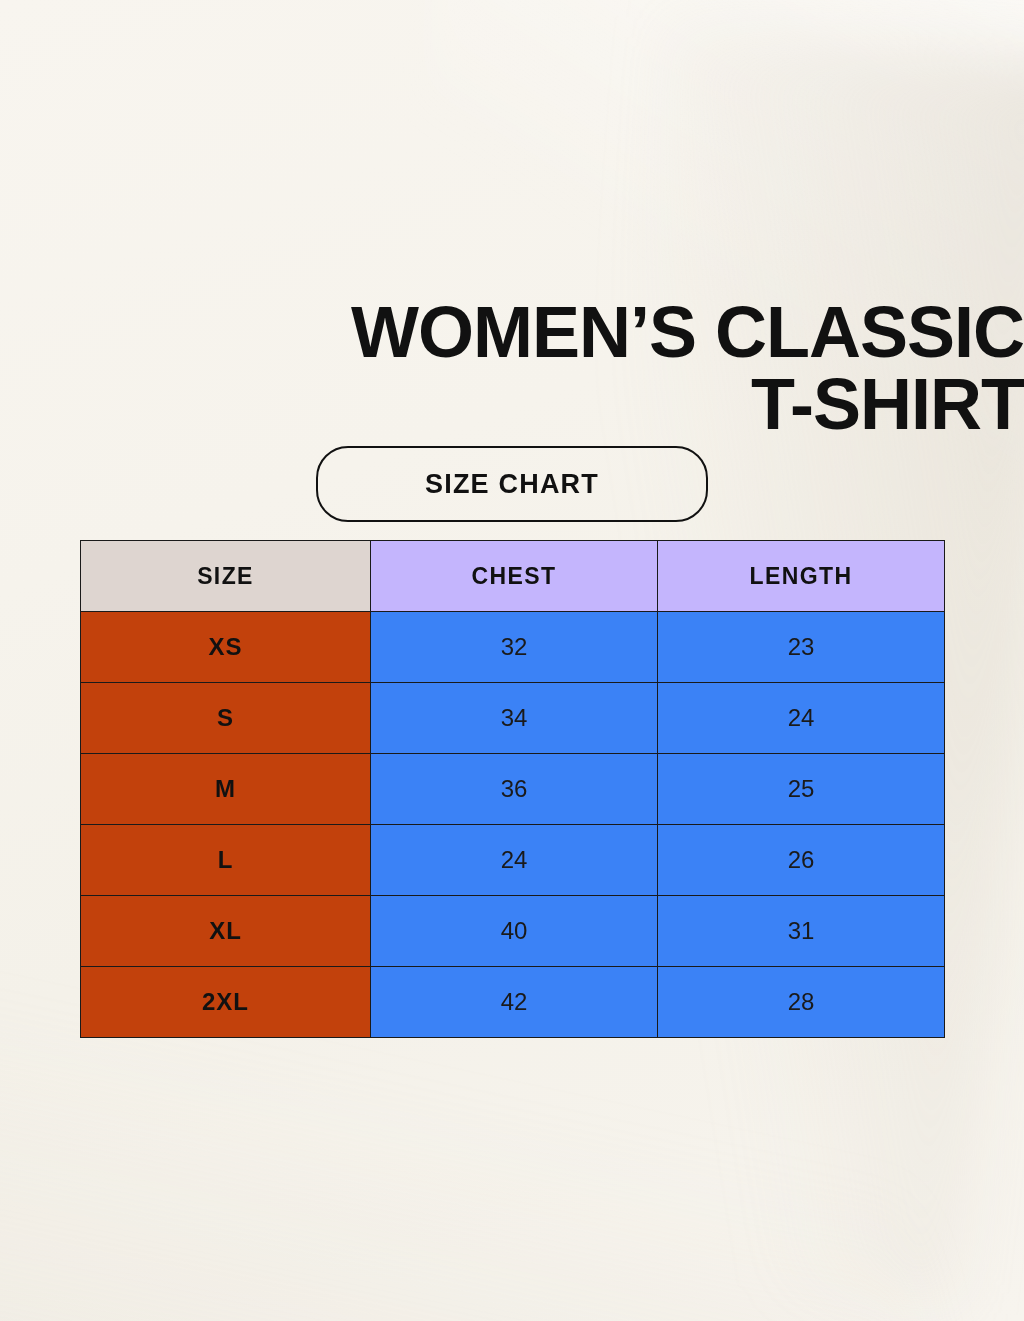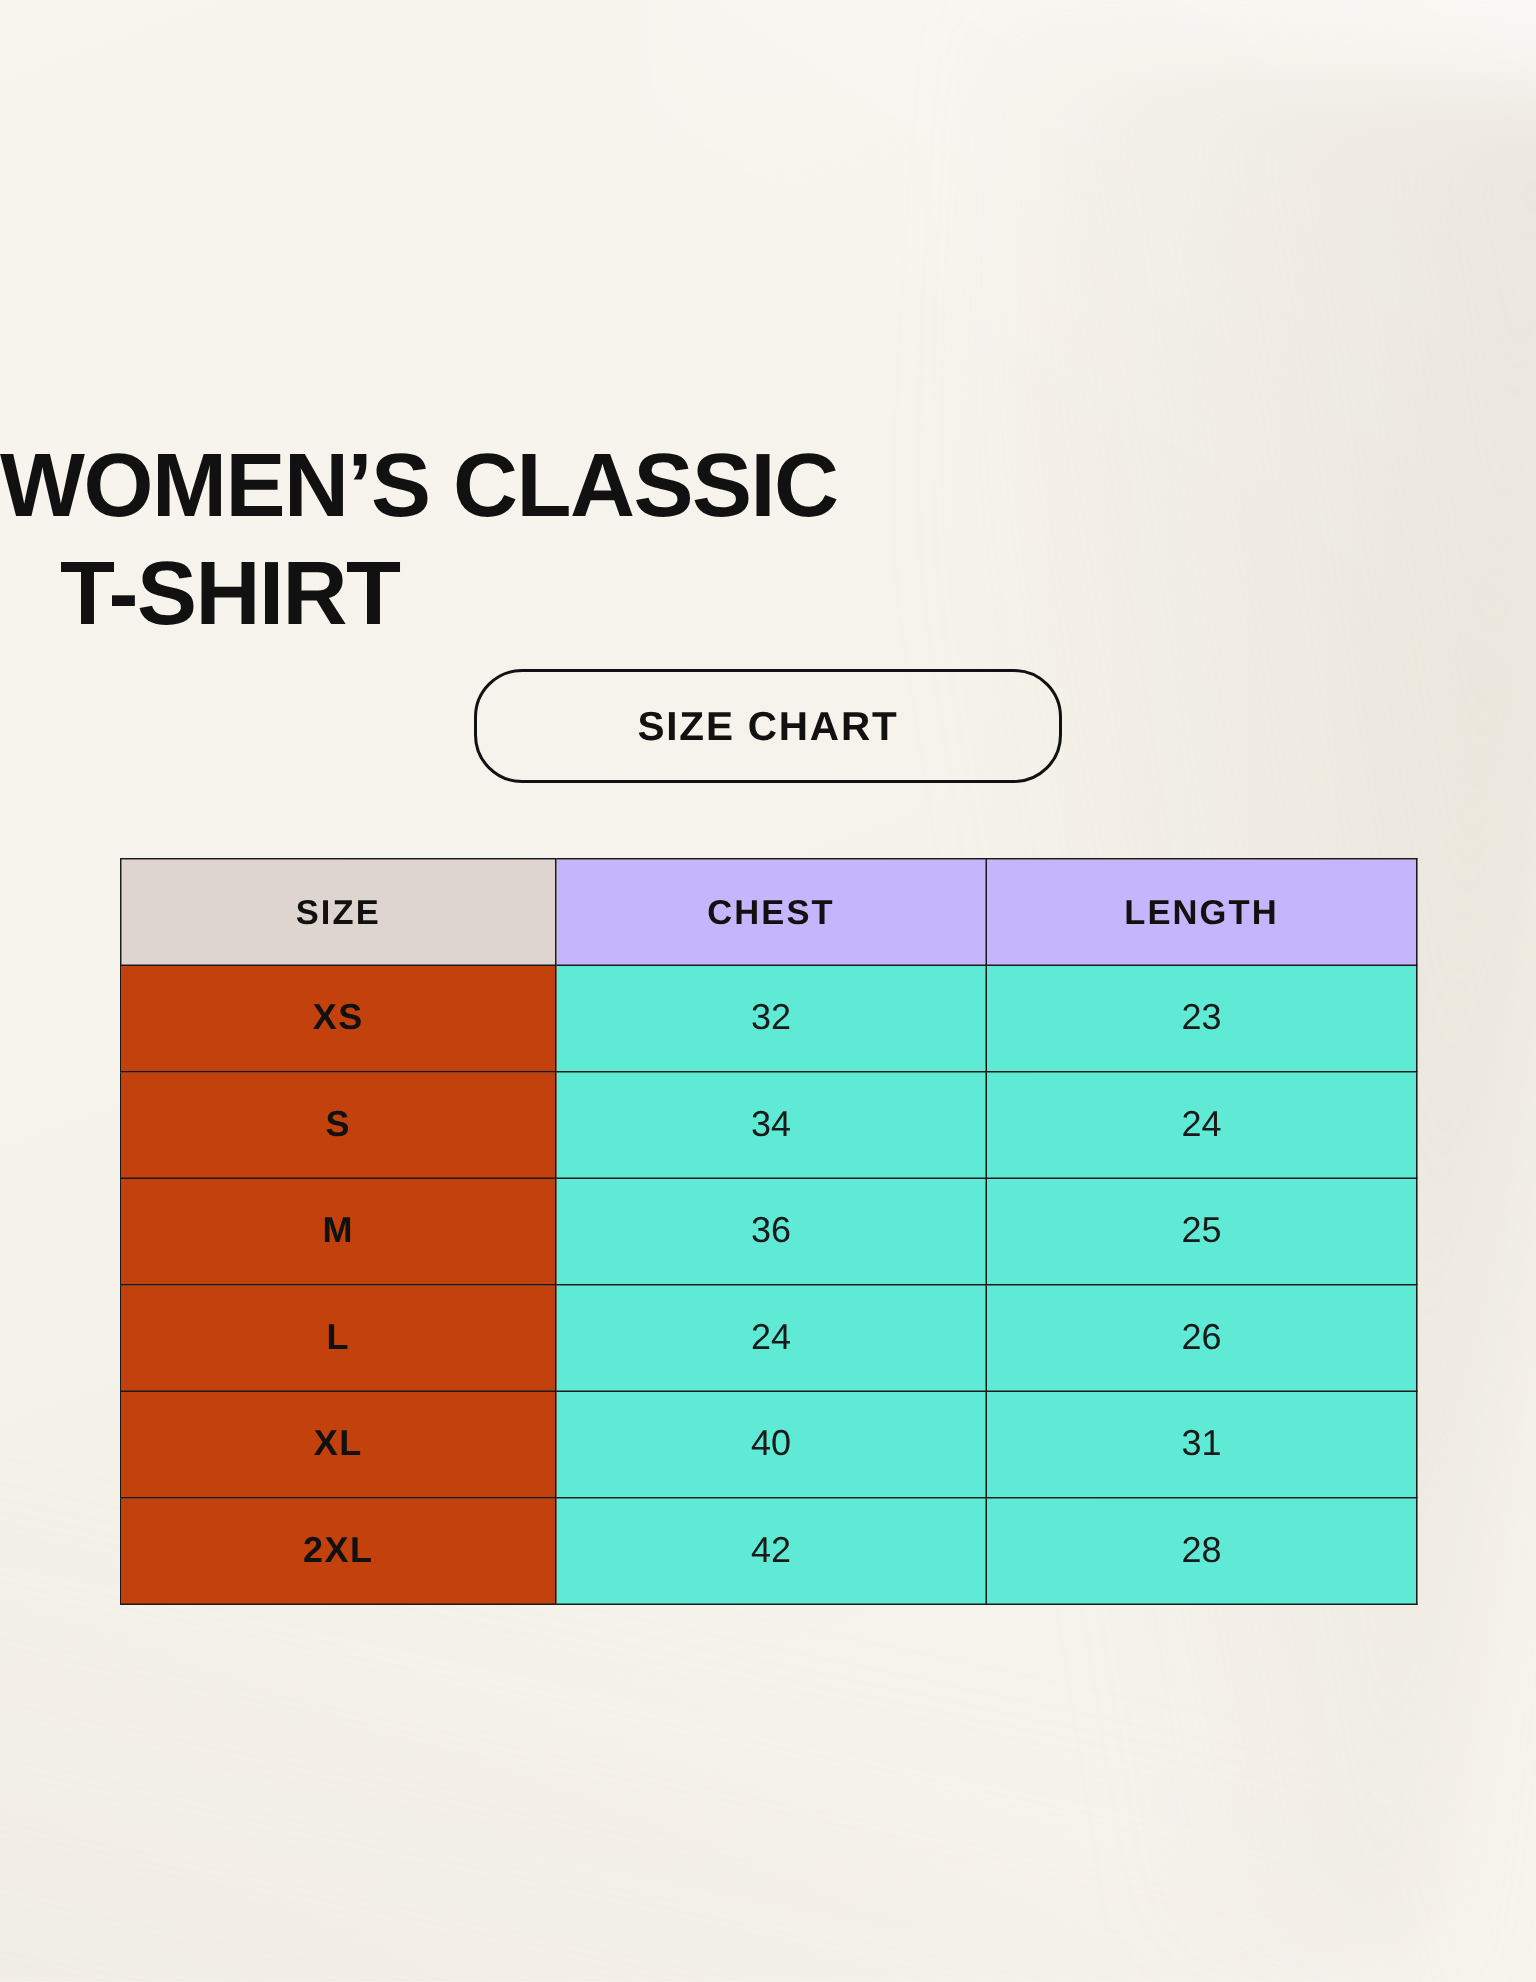--- a/index.html
+++ b/index.html
@@ -56,22 +56,22 @@
     position: relative;
     width: 1024px;
     height: 1321px;
   }
 
   .title {
     position: absolute;
     top: 248px;
     left: 0;
     width: 1024px;
-    text-align: left;
-    font-size: 60px;
+    text-align: right;
+    font-size: 72px;
     line-height: 72px;
     font-weight: bold;
     letter-spacing: -1px;
     color: #111111;
   }
   .title .line2 {
     display: block;
     padding-left: 40px;
   }
 
@@ -100,21 +100,20 @@
   .table-wrap {
     position: absolute;
     top: 540px;
     left: 80px;
     width: 864px;
   }
   table.size-table {
     border-collapse: collapse;
     width: 864px;
     table-layout: fixed;
-    margin-top: 32px;
   }
   table.size-table th,
   table.size-table td {
     border: 1.5px solid #1a1a1a;
     text-align: center;
     height: 71px;
     box-sizing: border-box;
   }
   col.c-size { width: 290px; }
   col.c-meas { width: 287px; }
@@ -134,21 +133,21 @@
     color: #111111;
   }
   td.cell-size {
     background: #c2410c;
     font-size: 24px;
     font-weight: bold;
     letter-spacing: 1px;
     color: #111111;
   }
   td.cell-meas {
-    background: #5eead4;
+    background: #3b82f6;
     font-size: 24px;
     font-weight: normal;
     color: #1a1a1a;
   }
 
   .footnote {
     position: absolute;
     top: 1044px;
     left: 80px;
     width: 864px;

